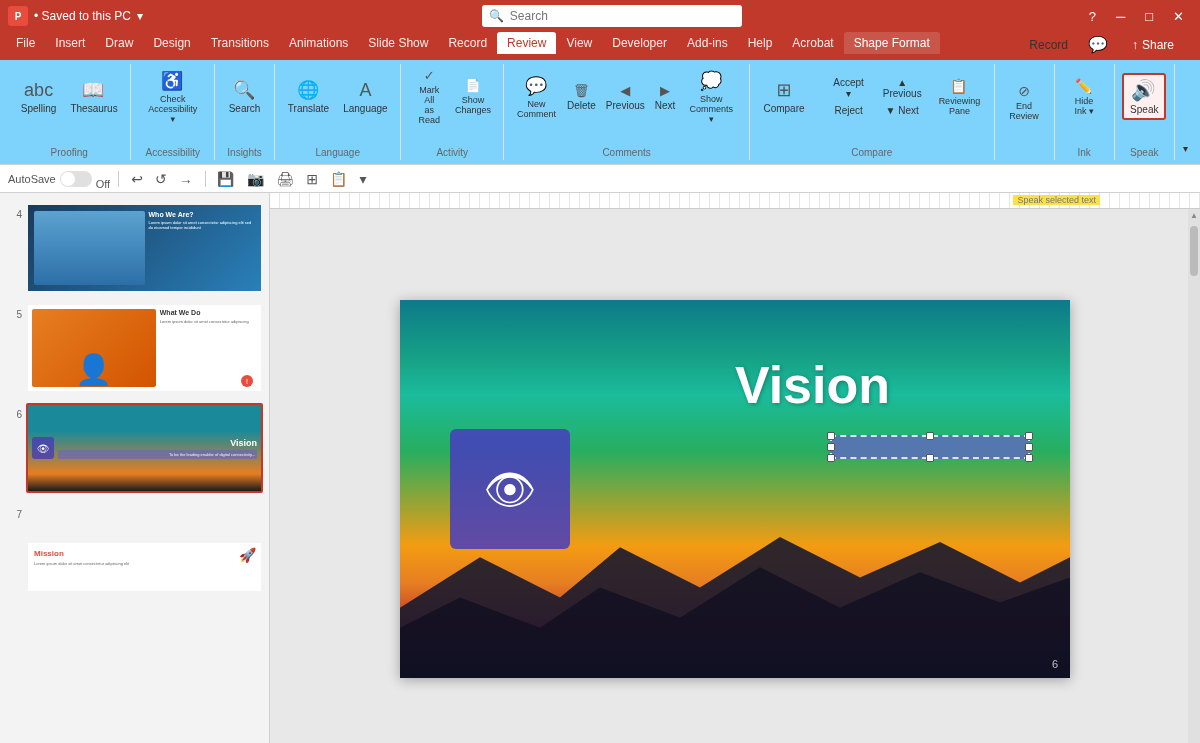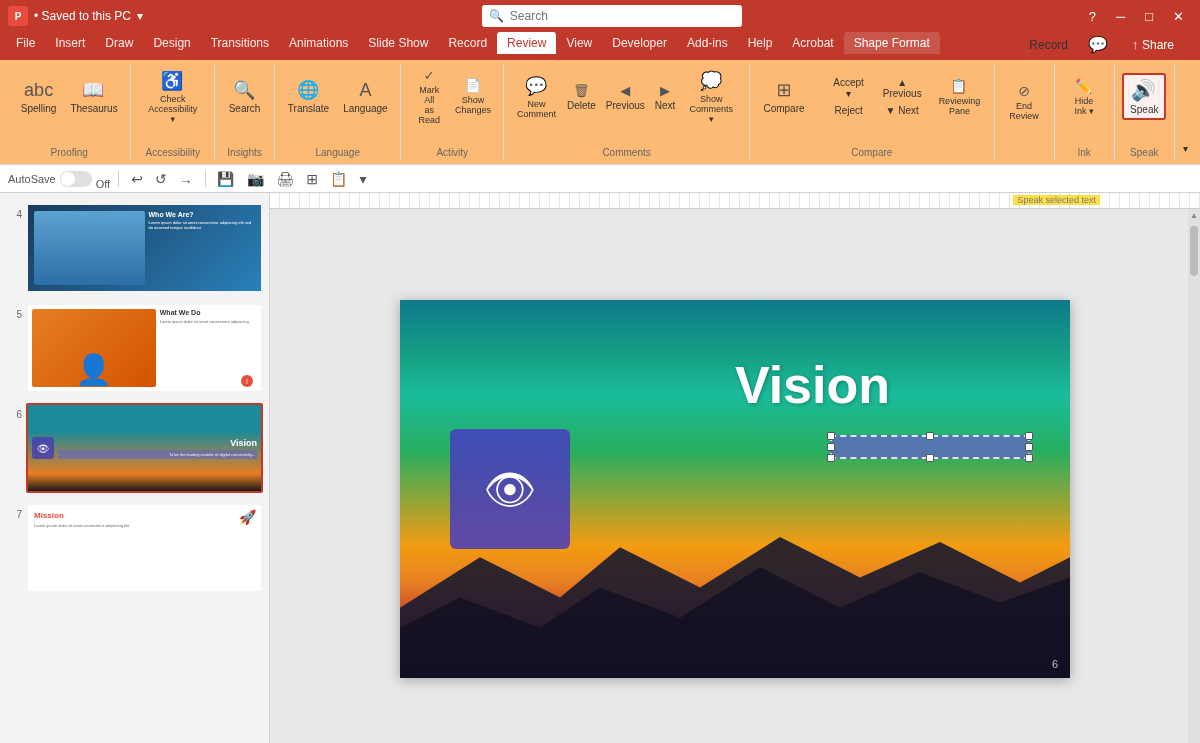--- a/index.html
+++ b/index.html
@@ -51,21 +51,21 @@
       background: transparent;
     }
     .ribbon-tab.active {
       background: white;
       color: #c0392b;
       font-weight: 500;
     }
     .ribbon-tab.shape-format { color: #fff; background: rgba(255,255,255,0.15); }
 
     .ribbon-content {
-      background: #fdba74;
+      background: #7dd3fc;
       border-bottom: 1px solid #d0d0d0;
       padding: 4px 8px;
       display: flex;
       align-items: stretch;
       gap: 0;
     }
     .ribbon-group {
       display: flex;
       flex-direction: column;
       align-items: center;
@@ -626,21 +626,21 @@
               <div class="slide6-text">To be the leading enabler of digital connectivity...</div>
             </div>
           </div>
         </div>
       </div>
     </div>
 
     <div class="slide-item">
       <span class="slide-number">7</span>
       <div class="slide-thumbnail">
-        <div class="slide-thumb-inner" style="position:relative;">
+        <div class="slide-thumb-inner" style="position:relative;margin-top:38px;">
           <div class="slide7-bg">
             <div class="slide7-title">Mission</div>
             <div class="slide7-body">Lorem ipsum dolor sit amet consectetur adipiscing elit</div>
             <span class="slide7-img">🚀</span>
           </div>
         </div>
       </div>
     </div>
   </div>
 

